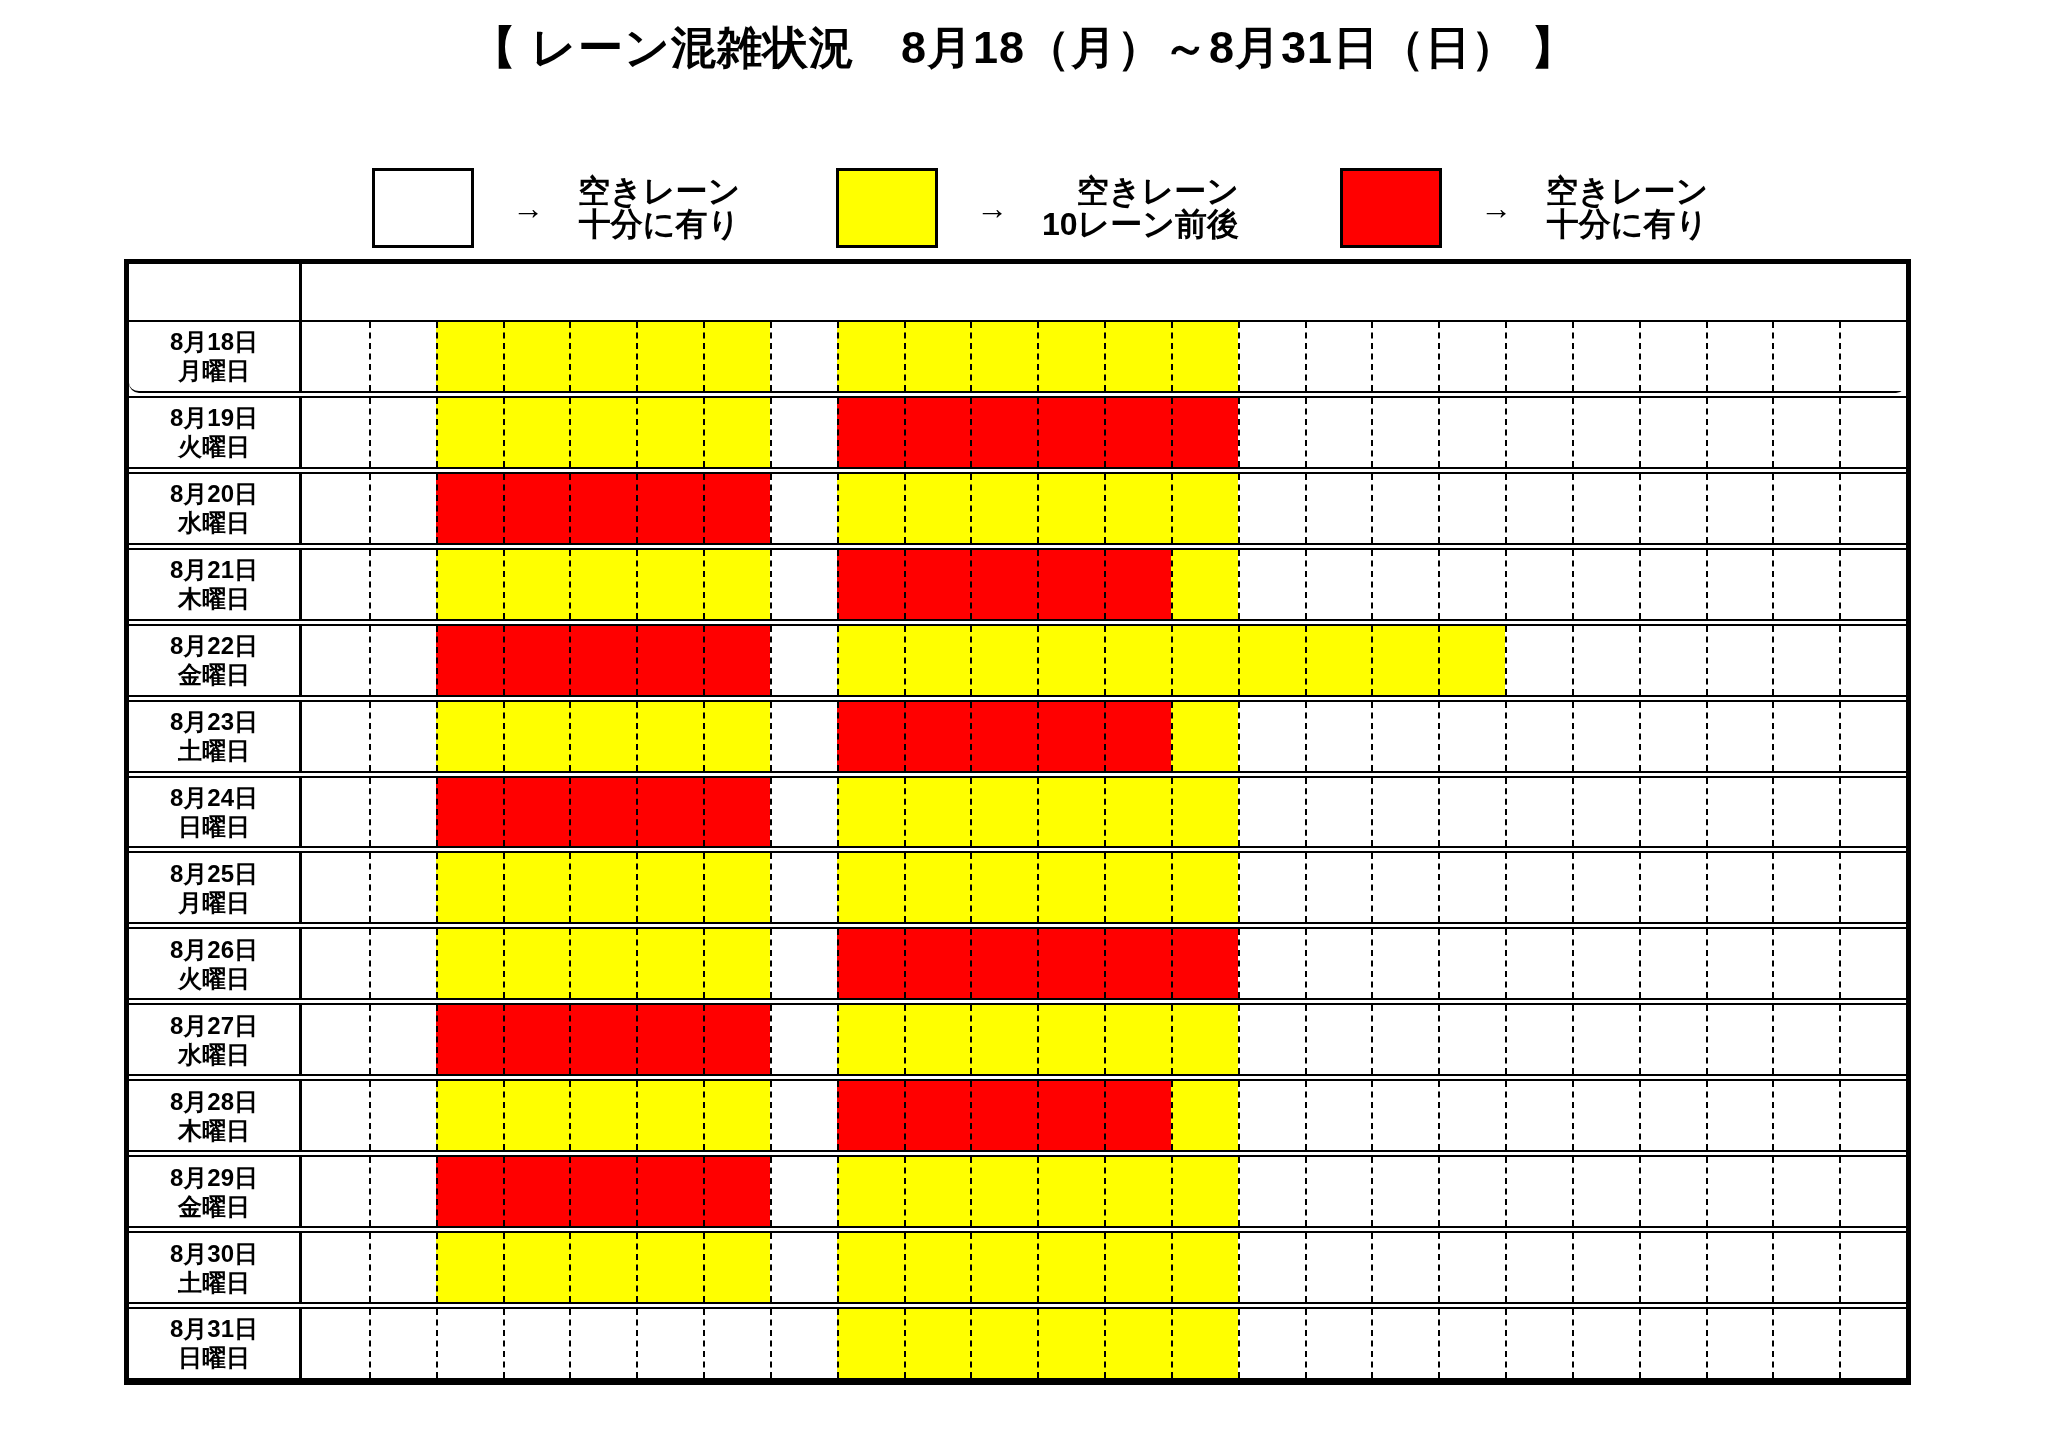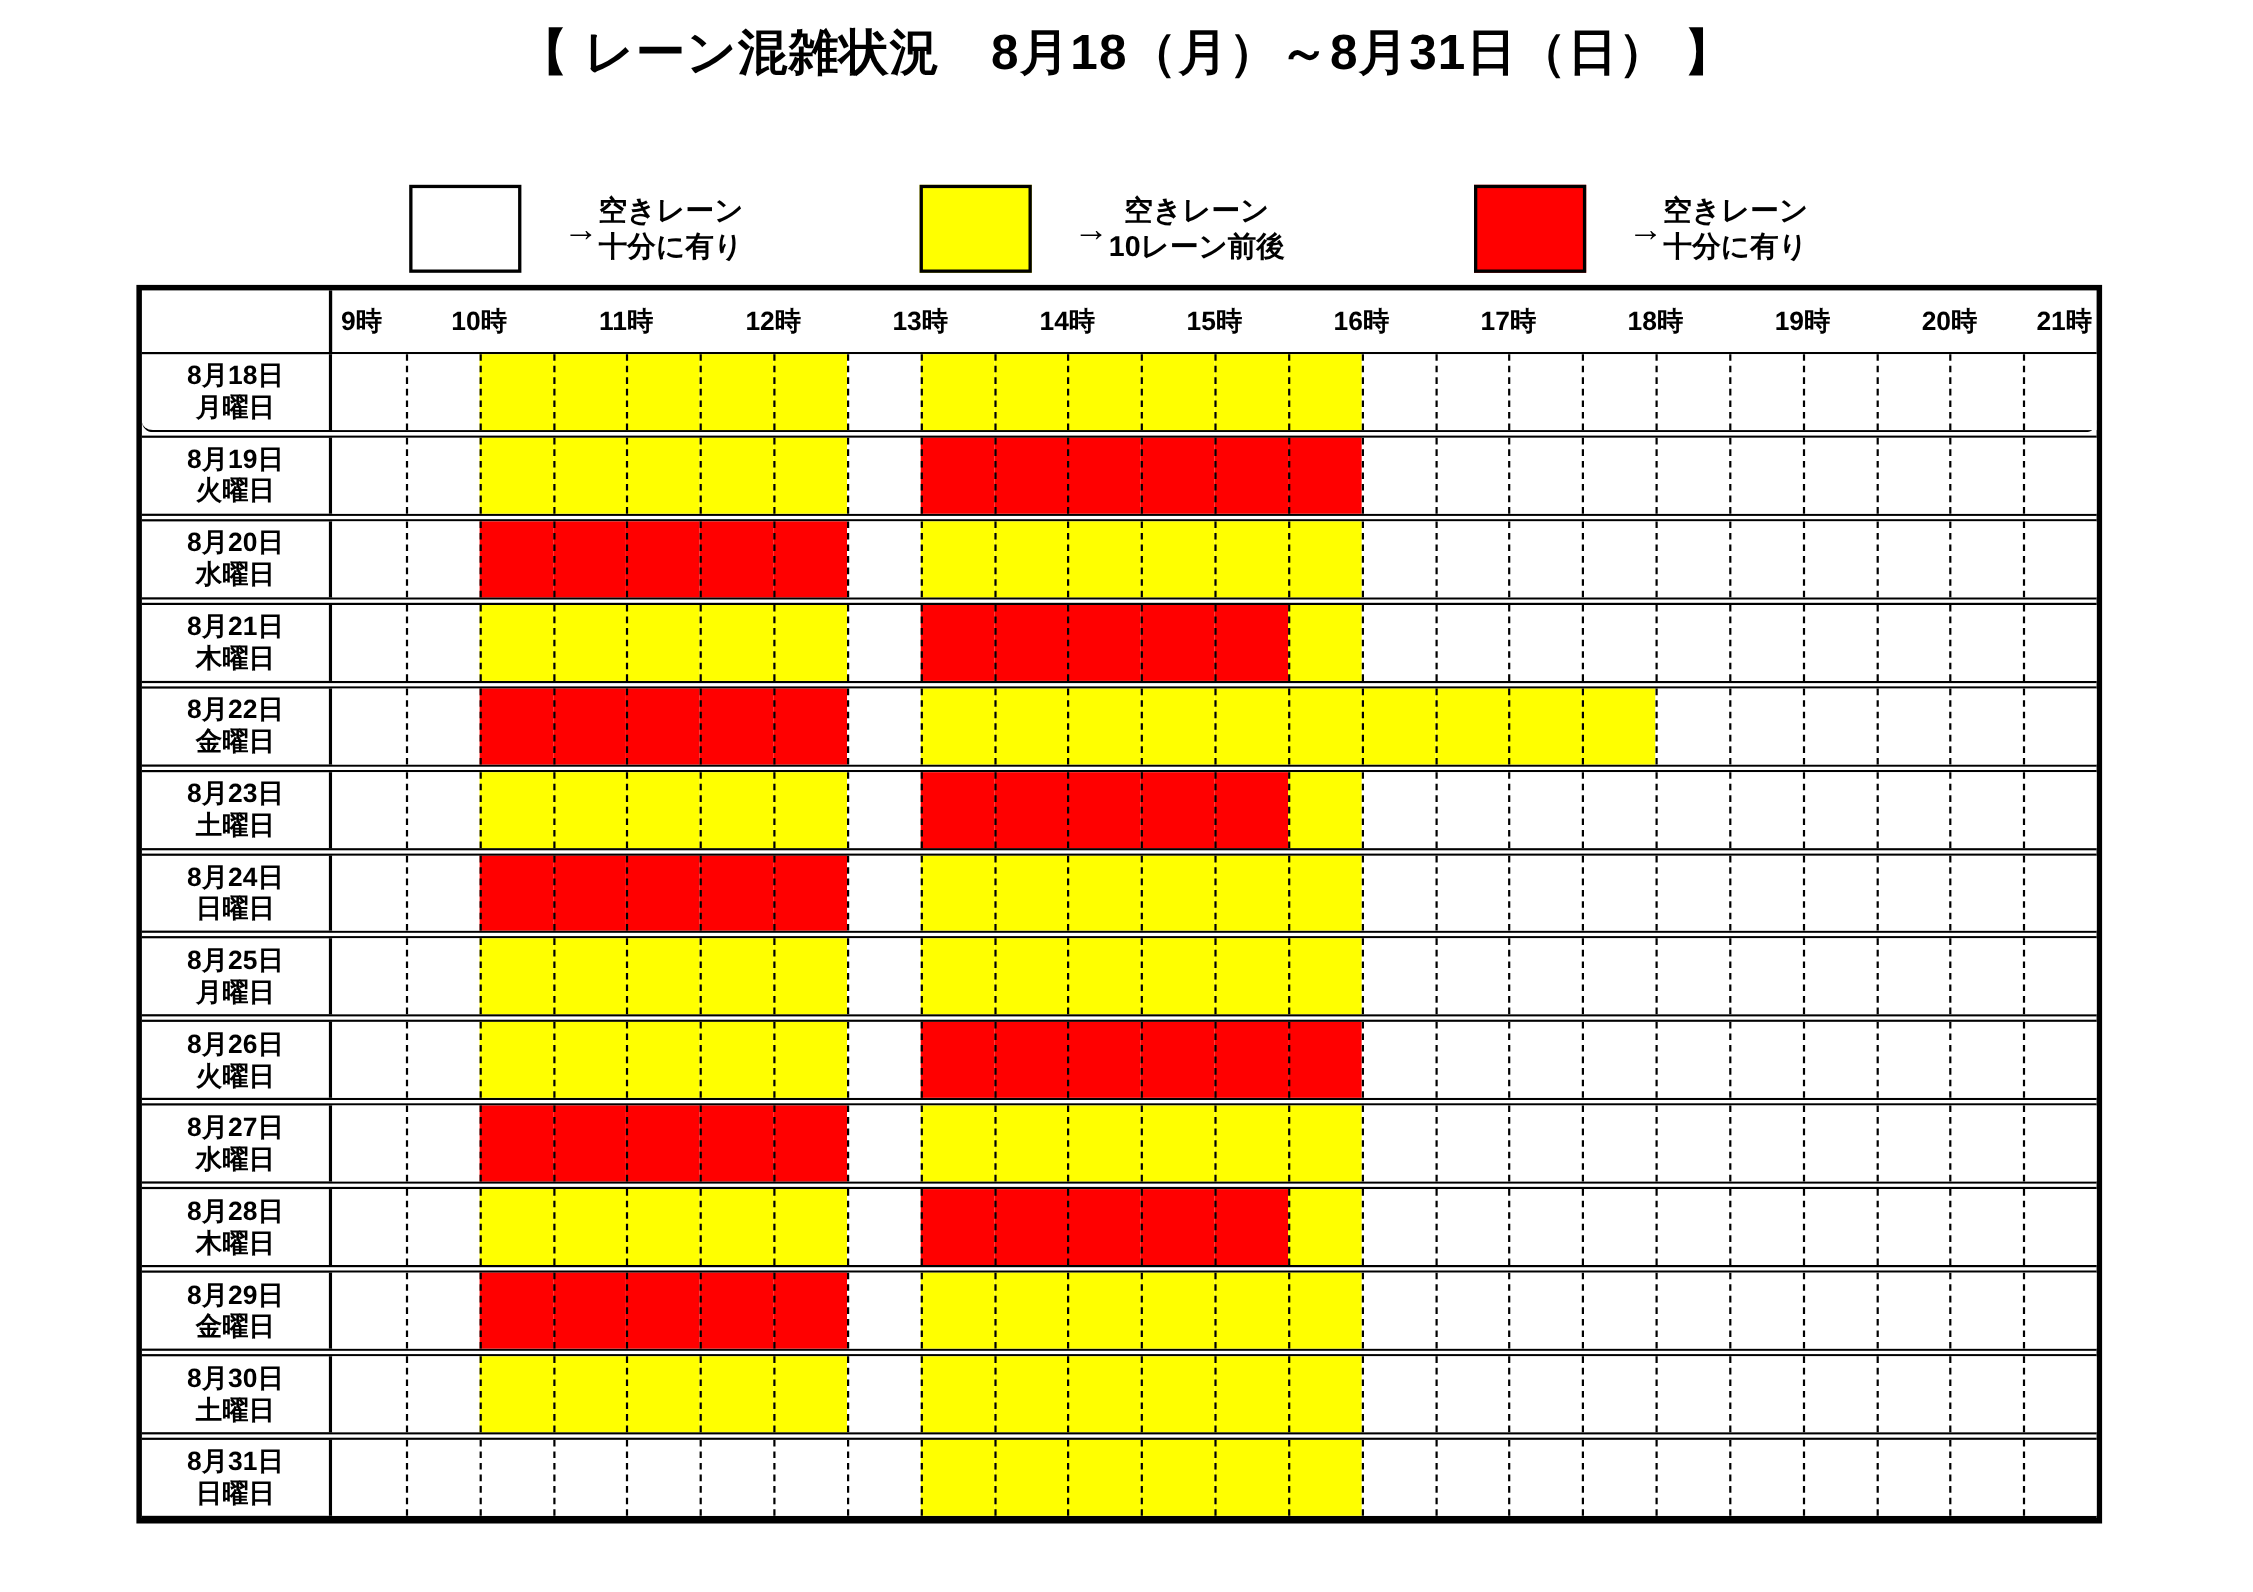--- a/index.html
+++ b/index.html
@@ -5,21 +5,21 @@
   html,body{margin:0;padding:0;background:#fff;}
   .page{position:relative;width:2048px;height:1447px;background:#fff;overflow:hidden;
         font-family:"Liberation Sans", sans-serif;color:#000;}
   .title{position:absolute;top:18px;left:0;width:100%;text-align:center;
          font-size:45px;font-weight:bold;letter-spacing:1px;}
   .subtitle{position:absolute;top:90px;left:0;width:100%;text-align:center;
          font-size:27px;font-weight:bold;}
   .legend-group{position:absolute;top:168px;height:80px;display:flex;align-items:center;}
   .legend-box{width:96px;height:74px;border:3px solid #000;flex:0 0 auto;}
   .legend-arrow{font-size:32px;font-weight:normal;margin:0 0 0 38px;}
-  .legend-text{text-align:center;font-size:26px;font-weight:bold;line-height:33px;white-space:nowrap;}
+  .legend-text{margin-left:34px;text-align:right;font-size:32px;font-weight:bold;line-height:33px;white-space:nowrap;}
   .table{position:absolute;left:124px;top:259px;width:1787px;height:1126px;
          border:5px solid #000;box-sizing:border-box;display:flex;flex-direction:column;}
   .header{height:56px;flex:0 0 auto;display:flex;border-bottom:2px solid #000;}
   .date-spacer{width:170px;flex:0 0 auto;border-right:3px solid #000;}
   .time-head{position:relative;flex:1;}
   .hour-label{position:absolute;top:50%;transform:translate(-50%,-50%);
               font-size:24px;font-weight:bold;white-space:nowrap;}
   .hour-label.first{transform:translate(0,-50%);}
   .hour-label.last{transform:translate(-100%,-50%);}
   .rows{flex:1;display:flex;flex-direction:column;}
@@ -59,35 +59,20 @@
     <div class="legend-arrow">→</div>
     <div class="legend-text">
       <div>空きレーン</div>
       <div>十分に有り</div>
     </div>
   </div>
 
   <div class="table">
     <div class="header">
       <div class="date-spacer"></div>
-      <div class="time-head" id="time-head">
-          <div class="hour-label first" style="left: 8px;">9時</div>
-          <div class="hour-label" style="left: 8.33333%;">10時</div>
-          <div class="hour-label" style="left: 16.6667%;">11時</div>
-          <div class="hour-label" style="left: 25%;">12時</div>
-          <div class="hour-label" style="left: 33.3333%;">13時</div>
-          <div class="hour-label" style="left: 41.6667%;">14時</div>
-          <div class="hour-label" style="left: 50%;">15時</div>
-          <div class="hour-label" style="left: 58.3333%;">16時</div>
-          <div class="hour-label" style="left: 66.6667%;">17時</div>
-          <div class="hour-label" style="left: 75%;">18時</div>
-          <div class="hour-label" style="left: 83.3333%;">19時</div>
-          <div class="hour-label" style="left: 91.6667%;">20時</div>
-          <div class="hour-label last" style="left: calc(100% - 4px);">21時</div>
-        </div>
     </div>
     <div class="rows" id="rows">
         <div class="row">
           <div class="date-cell">
             <div>8月18日</div>
             <div>月曜日</div>
           </div>
           <div class="slots">
             <div class="slot no-line" style="background: rgb(255, 255, 255);"></div>
             <div class="slot" style="background: rgb(255, 255, 255);"></div>

